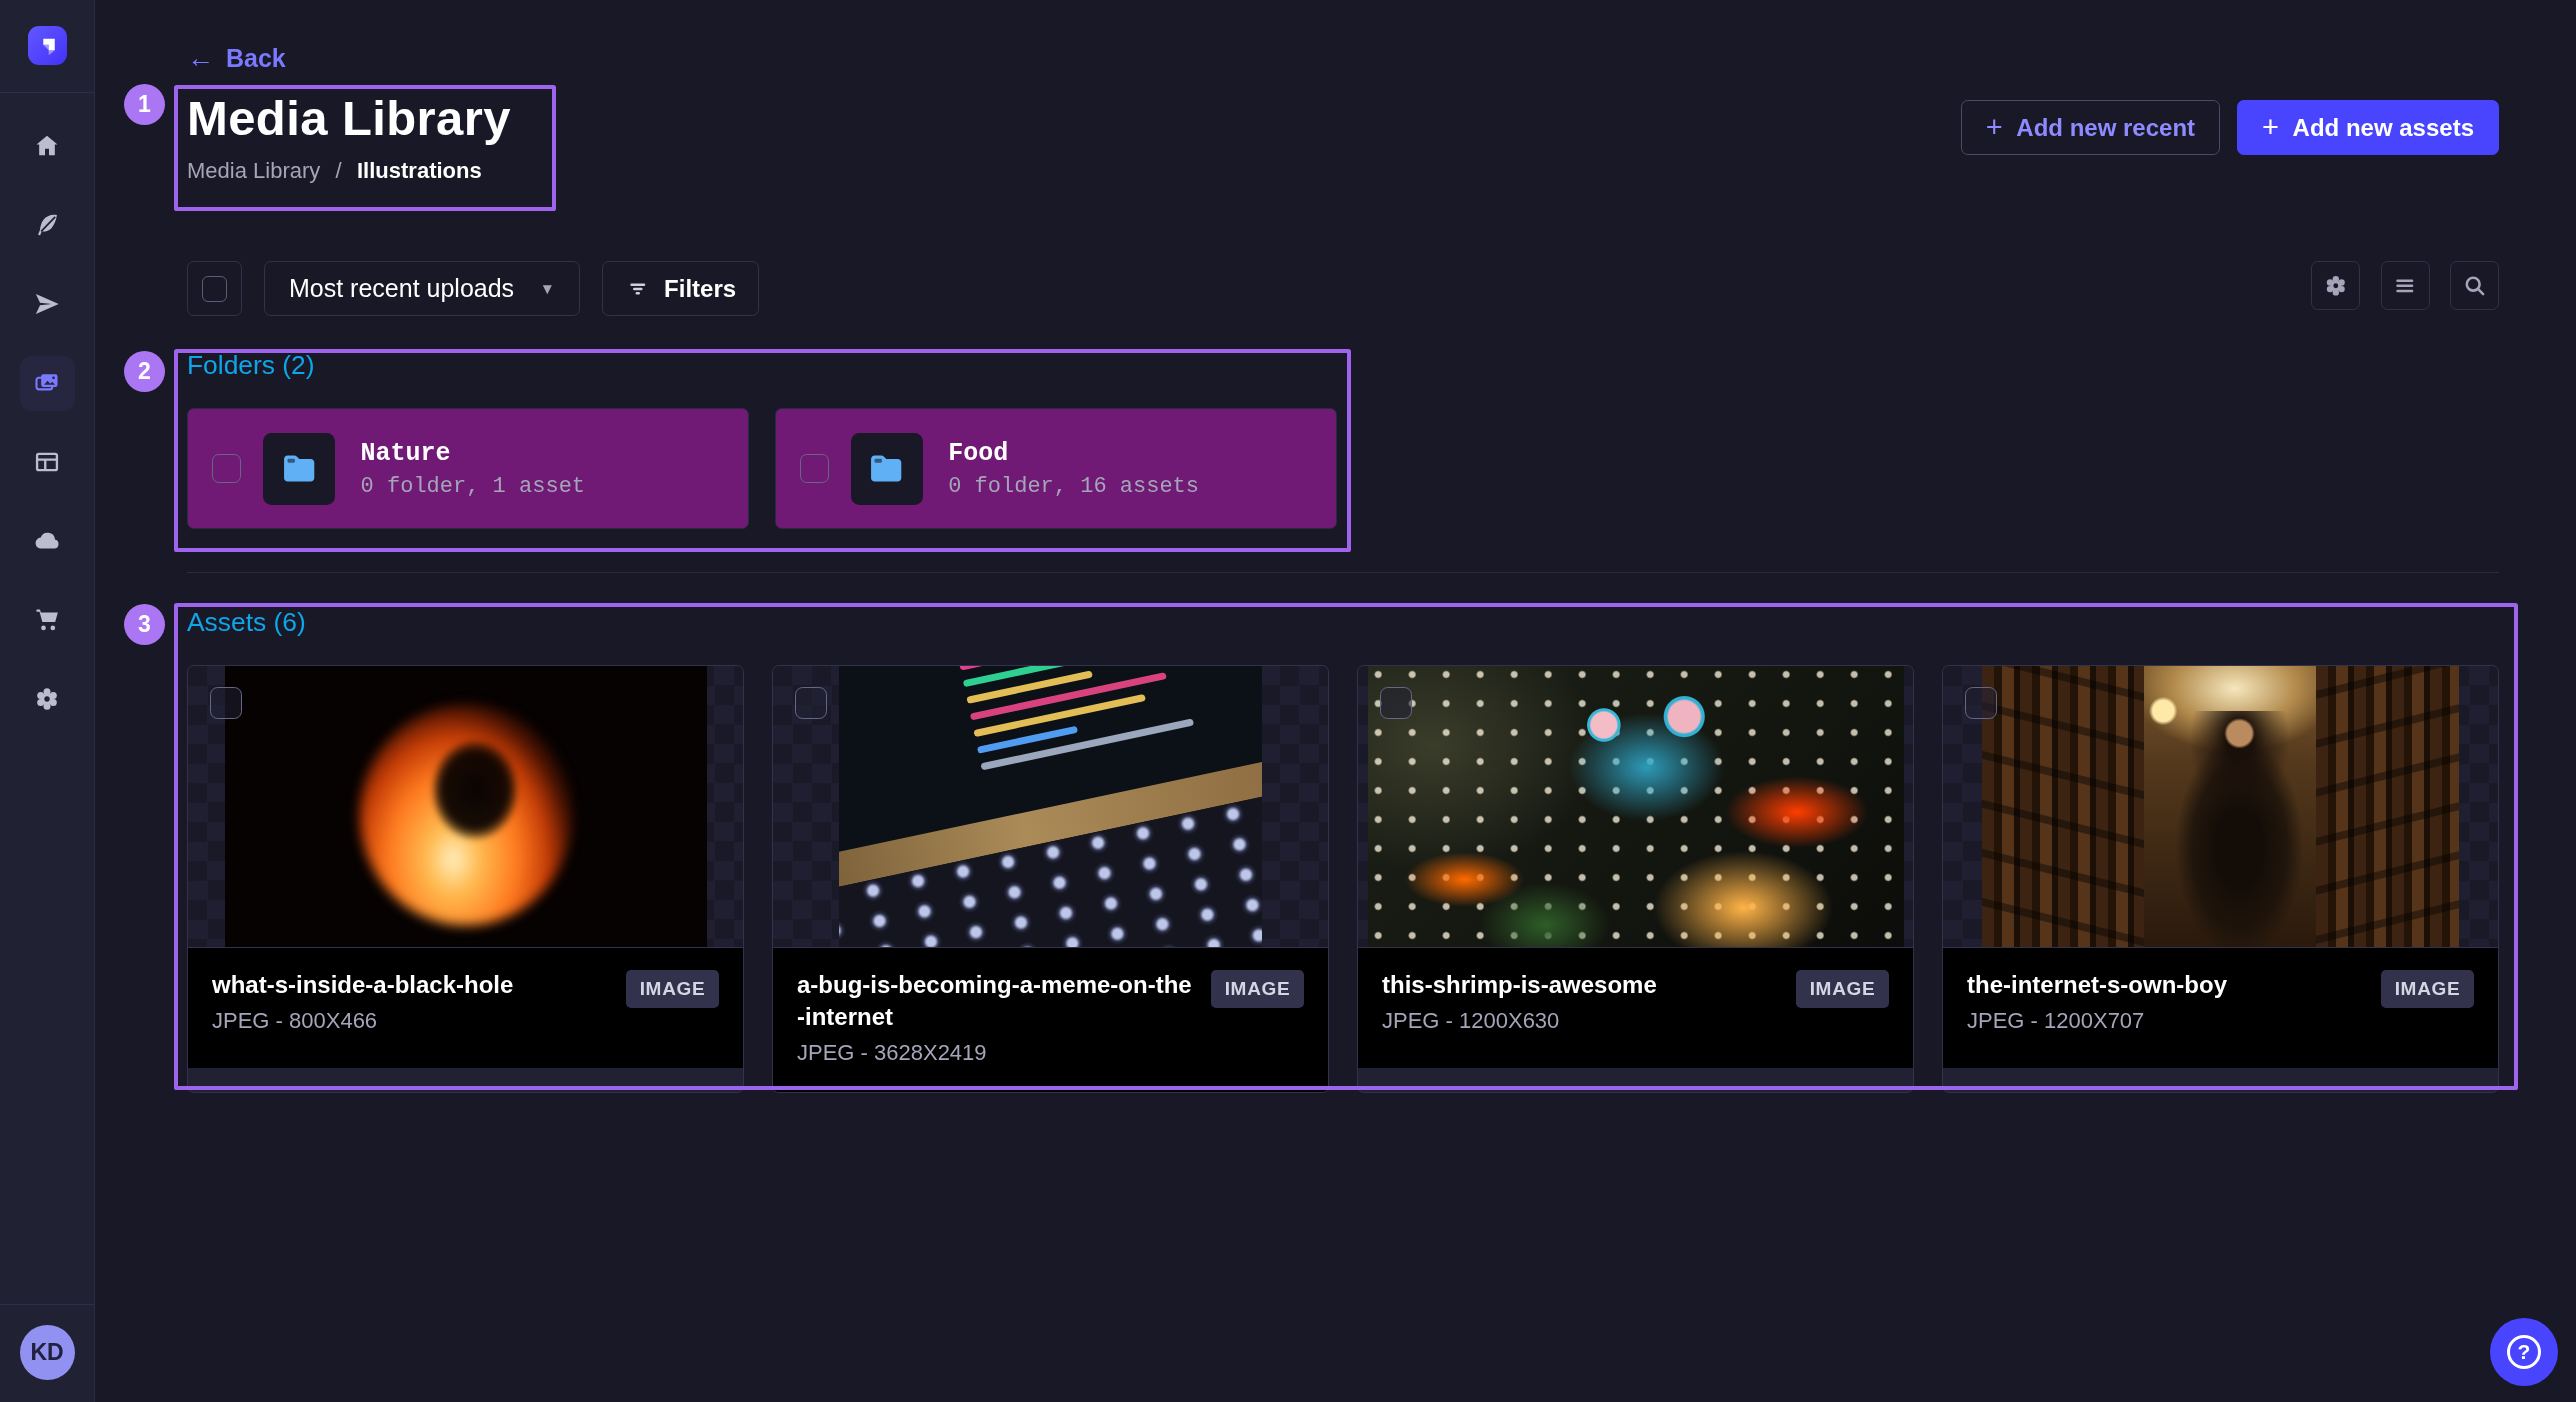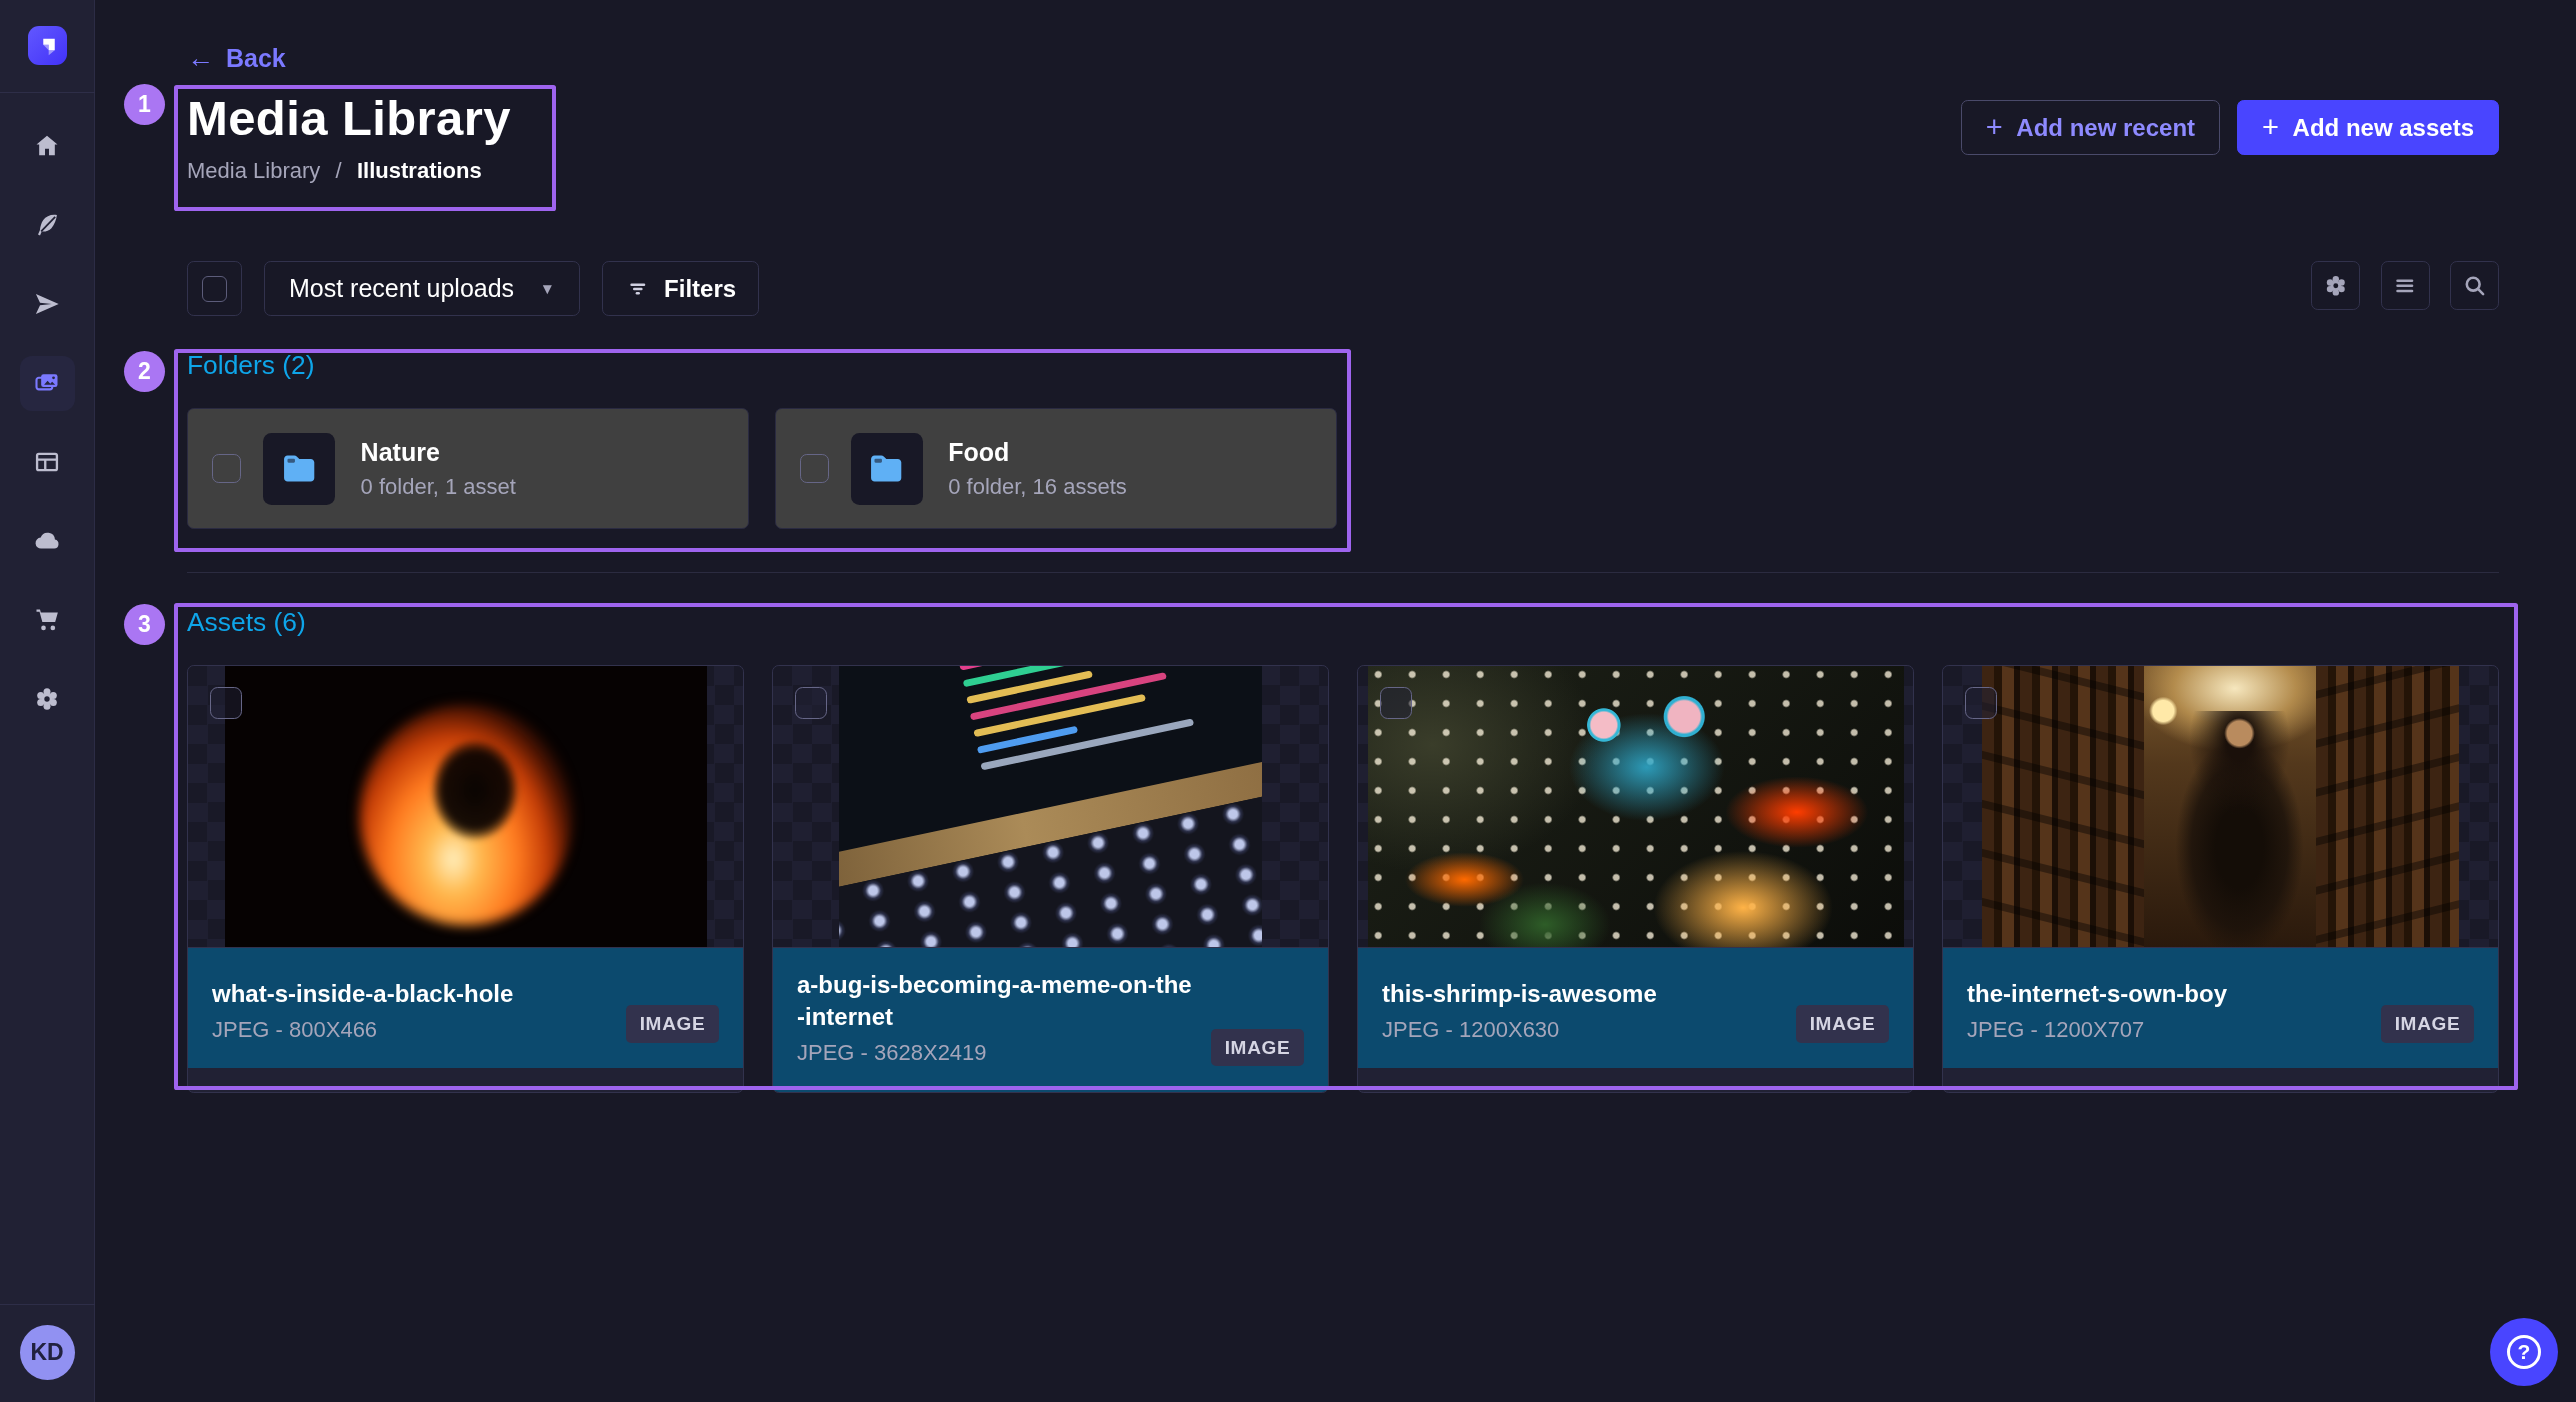--- a/index.html
+++ b/index.html
@@ -53,22 +53,22 @@
   .iconbtn{width:49px;height:49px;border:0.9px solid #32324d;border-radius:6.8px;background:transparent;
            display:flex;align-items:center;justify-content:center;color:#a5a5ba;cursor:pointer;}
   .iconbtn svg{width:25.6px;height:25.6px;}
   .hole{fill:#212134;}
   .iconbtn .hole{fill:#181826;}
 
   
   .section-h{font-size:26.4px;font-weight:400;color:#0ea5e9;}
   .folders-h{margin-top:34px;}
   .folder-row{display:flex;gap:25.6px;margin-top:27px;}
-  .folder-card{width:562px;height:121px;background:#404040;border:0.9px solid #2a2a41;border-radius:6.8px;
-               display:flex;align-items:center;padding:0 24px;cursor:pointer;}
+  .folder-card{width:562px;height:121px;background:#701a75;border:0.9px solid #2a2a41;border-radius:6.8px;
+               display:flex;align-items:center;padding:0 24px;cursor:pointer;font-family:Liberation Mono, monospace;}
   .f-check{width:29px;height:29px;border:1.7px solid #666687;border-radius:6.8px;background:transparent;flex:none;}
   .f-tile{width:72px;height:72px;background:#181826;border-radius:8.5px;margin-left:22px;
           display:flex;align-items:center;justify-content:center;flex:none;}
   .f-tile svg{width:39px;height:39px;}
   .f-text{margin-left:25.6px;}
   .f-name{font-size:25px;font-weight:600;color:#fff;}
   .f-meta{font-size:22px;color:#a5a5ba;margin-top:6.8px;}
   .hr{height:0.9px;background:#2b2b40;margin-top:43px;}
   .assets-h{margin-top:34px;}
 
@@ -127,21 +127,21 @@
     background:
       repeating-linear-gradient(0deg,rgba(0,0,0,.4) 0 7.7px,transparent 7.7px 49px),
       repeating-linear-gradient(90deg,#3d2412 0 12px,#241407 12px 19.6px,#55341a 19.6px 31.5px,#1c0f06 31.5px 38px);}
   .p4L{left:0;transform:skewY(14deg);}
   .p4R{right:0;width:30%;transform:skewY(-14deg);}
   .p4fig{position:absolute;left:40%;top:16%;width:28%;height:88%;
     background:
       radial-gradient(circle 20.4px at 50% 9%,#b98b5e 0 60%,transparent 75%),
       radial-gradient(ellipse 50% 40% at 50% 12%,#1a100a 20%,transparent 75%),
       radial-gradient(ellipse 60% 55% at 50% 55%,#140d07 30%,rgba(26,17,10,.8) 60%,transparent 80%);}
-  .a-info{display:flex;align-items:flex-end;padding:20.4px 24px 25.6px;border-top:0.9px solid #32324d;background:#0c4a6e;min-height:121px;}
+  .a-info{display:flex;align-items:flex-start;padding:20.4px 24px 25.6px;border-top:0.9px solid #32324d;background:#000000;min-height:121px;}
   .a-text{flex:1;min-width:0;}
   .a-title{font-size:24px;font-weight:700;line-height:1.35;color:#fff;word-break:break-all;}
   .a-meta{font-size:22px;color:#a5a5ba;margin-top:6.8px;}
   .badge{margin-left:17px;margin-top:1.7px;background:#32324d;color:#d5d5e3;border-radius:5.1px;
          padding:7.7px 13.6px;font-size:19px;font-weight:600;letter-spacing:0.7px;flex:none;}
 
   
   .anno{position:absolute;border:4.3px solid #9e64ee;border-radius:2.6px;pointer-events:none;z-index:20;}
   .anno-1{left:174px;top:85px;width:382px;height:126px;}
   .anno-2{left:174px;top:349px;width:1177px;height:203px;}

